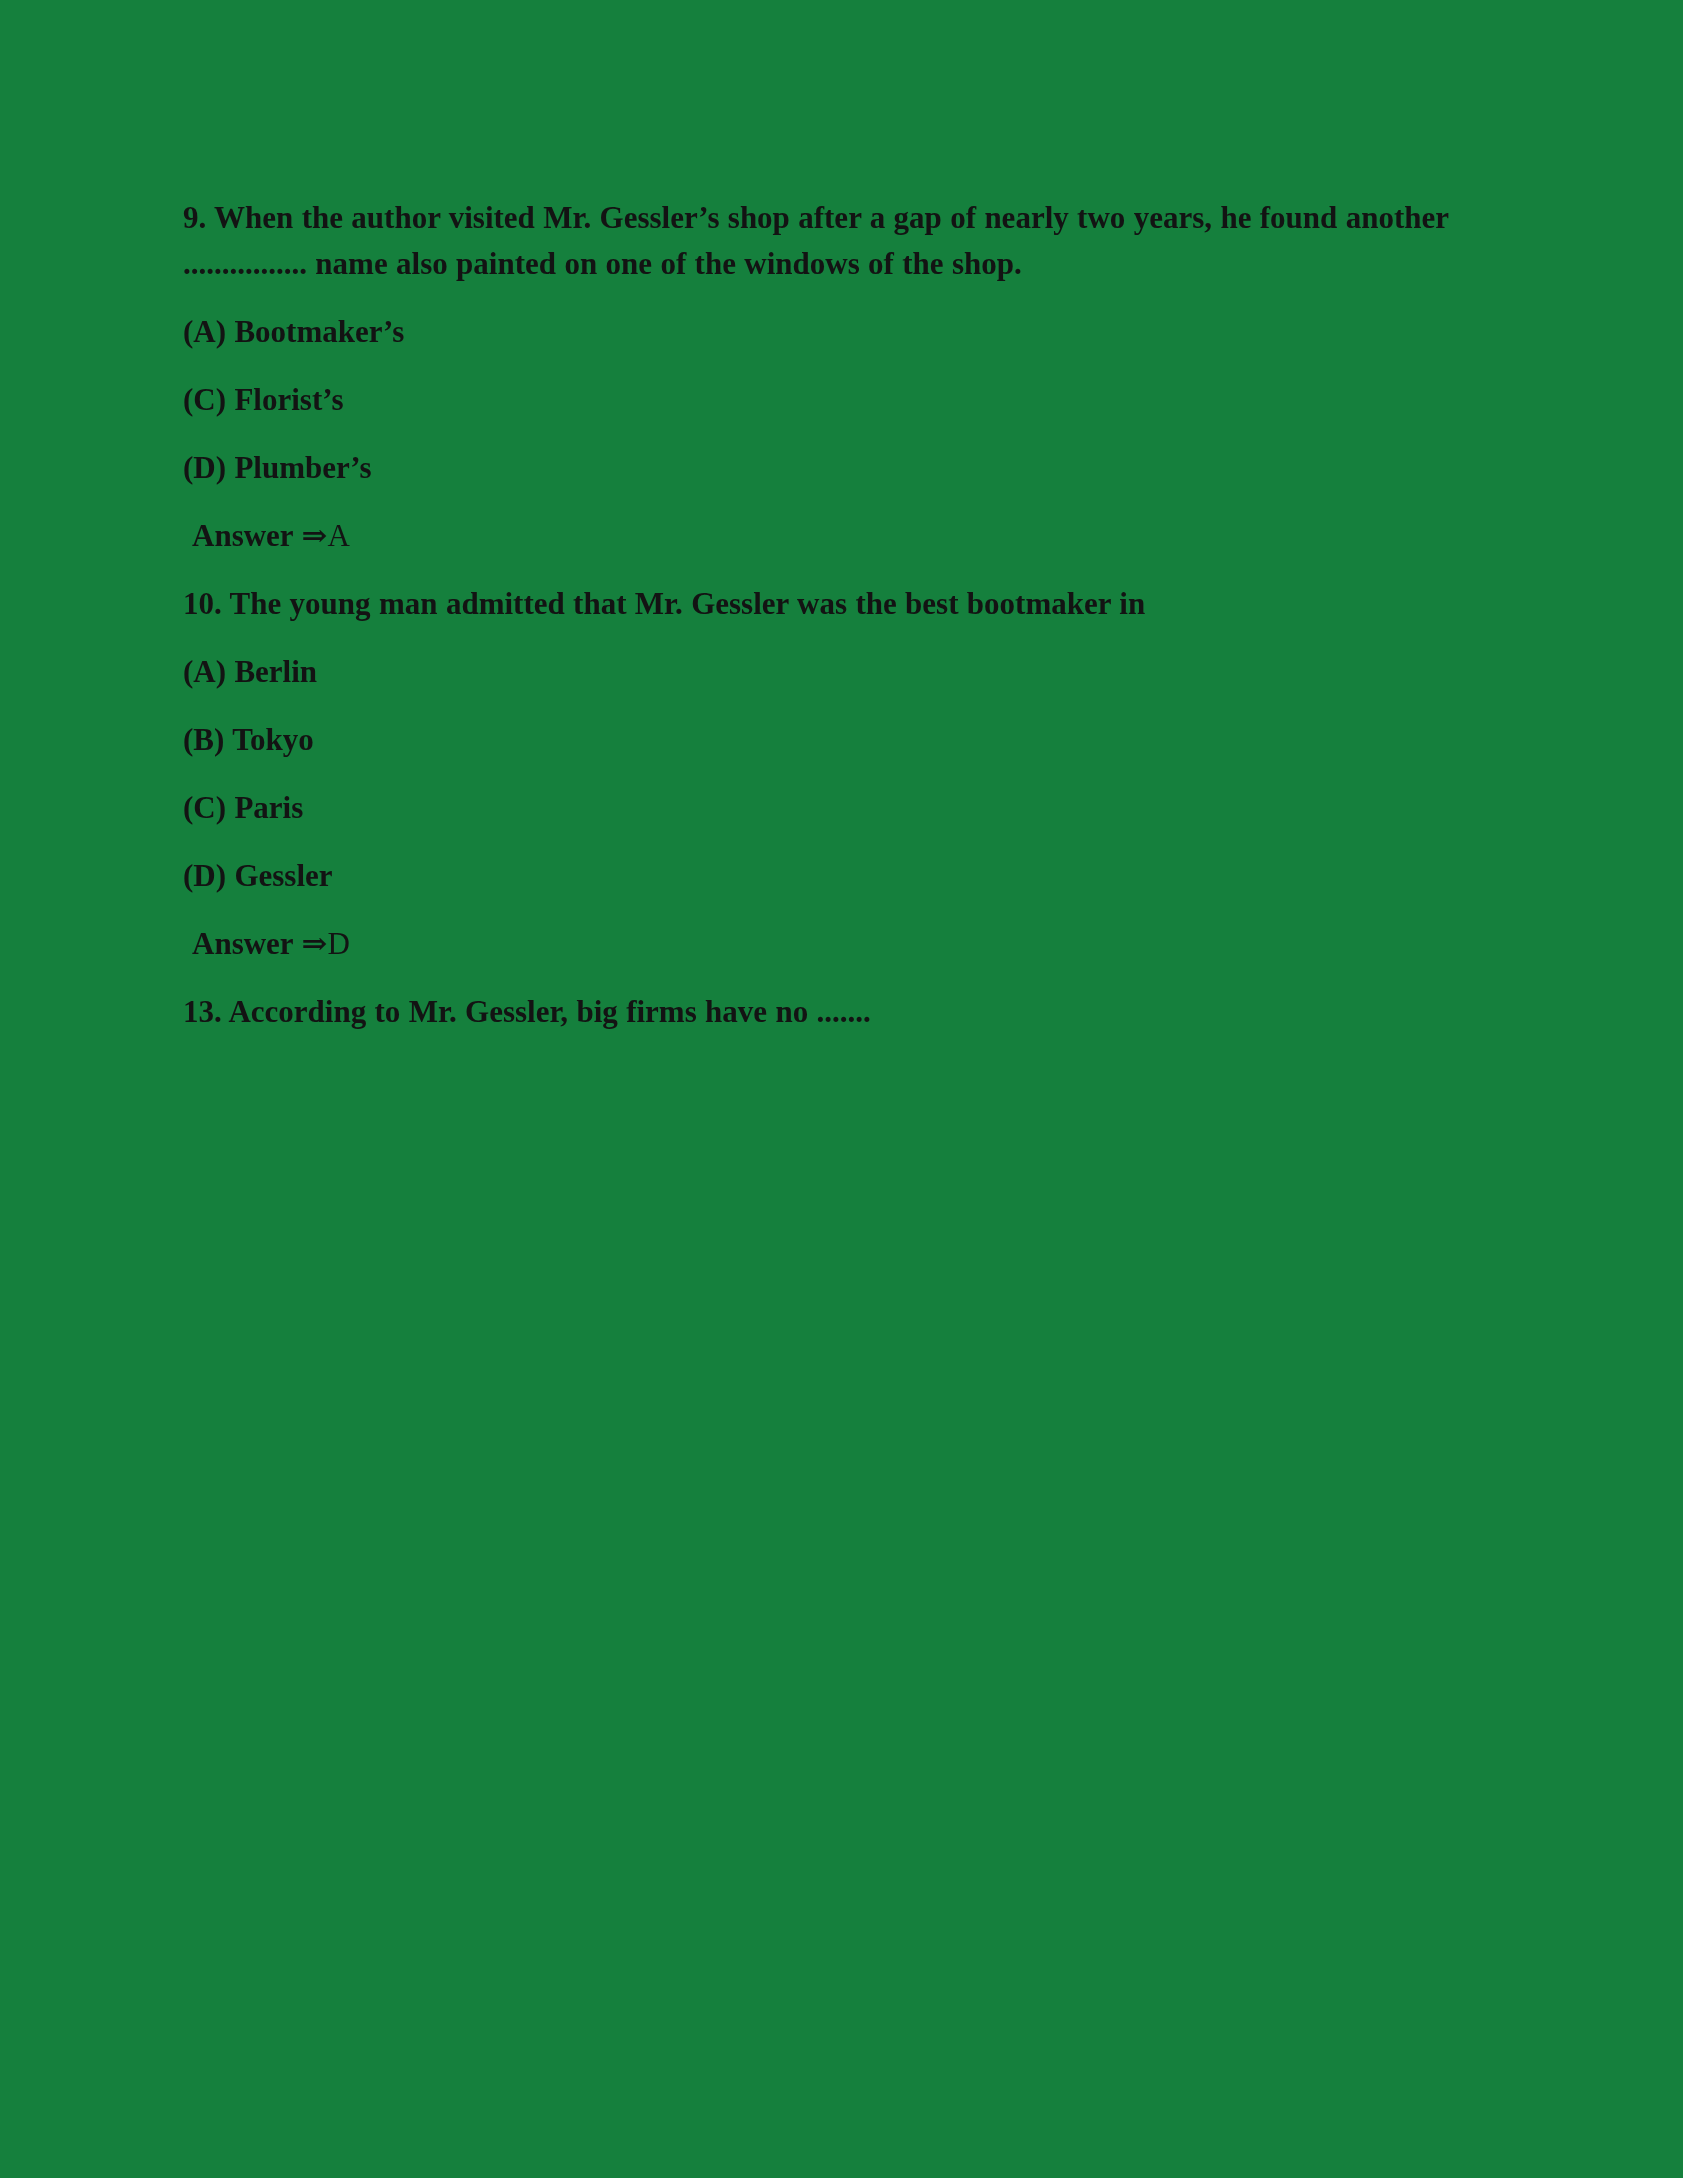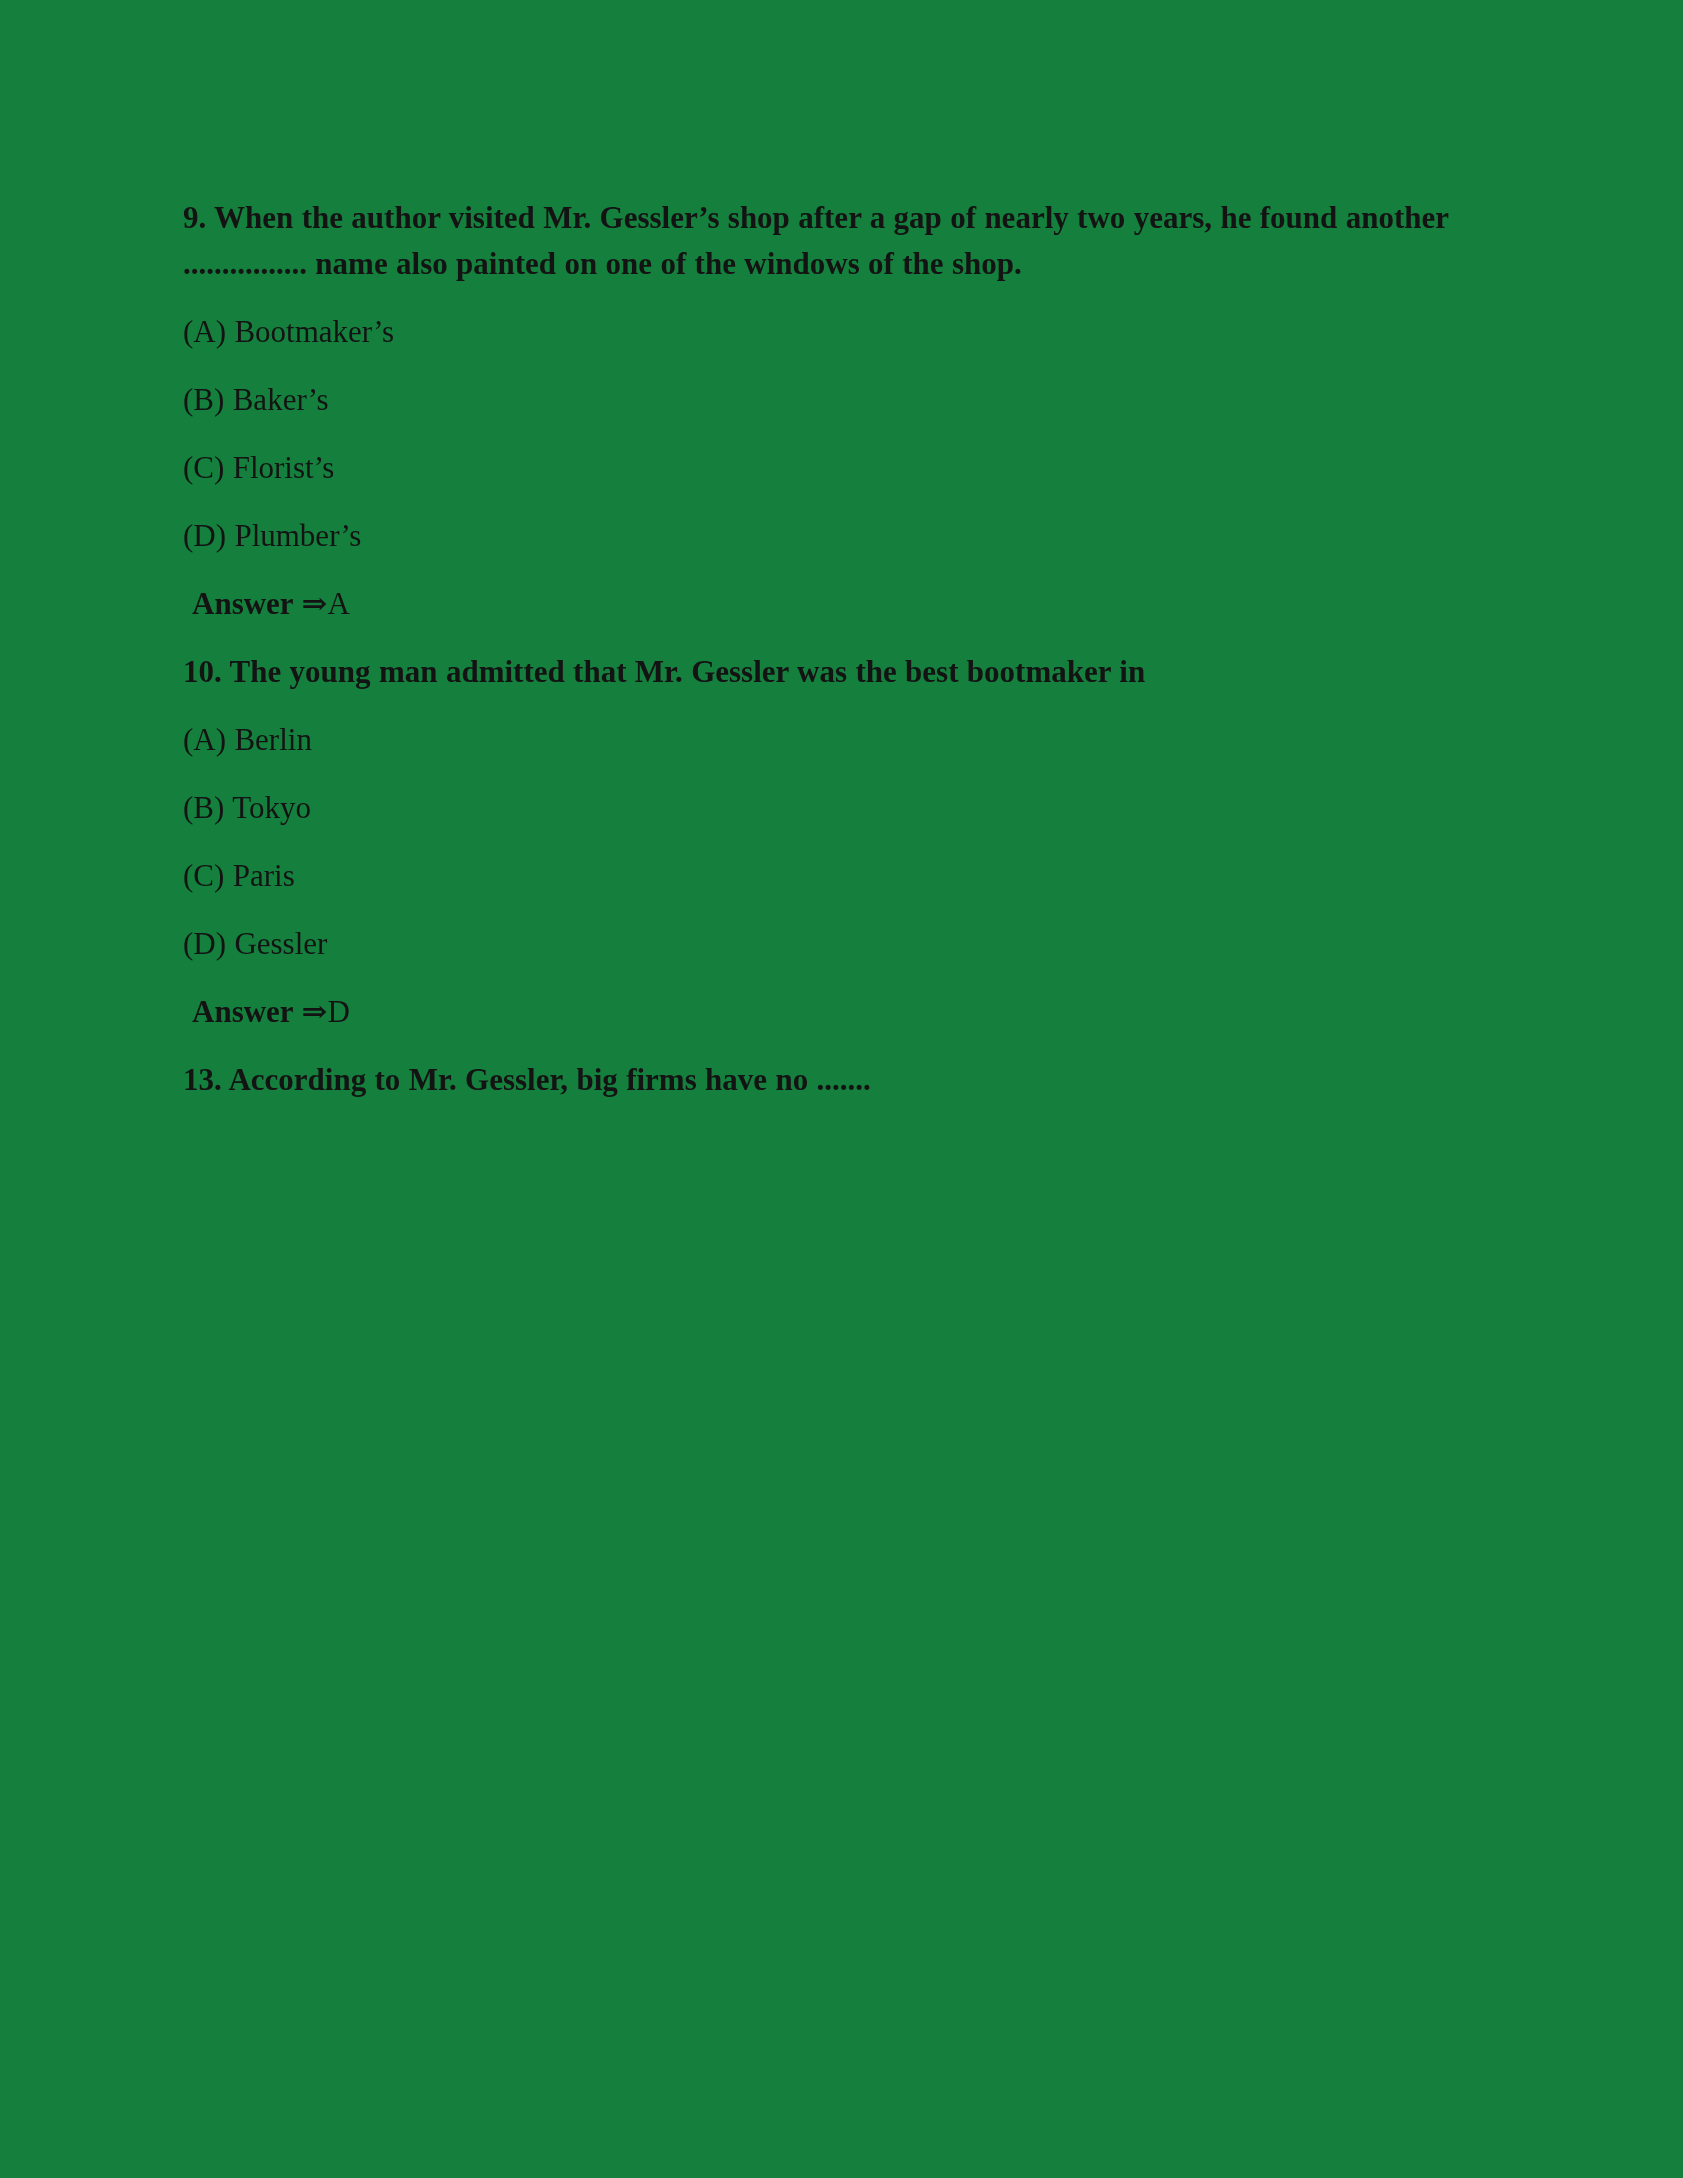--- a/index.html
+++ b/index.html
@@ -33,41 +33,40 @@
     font-size: 31px;
     line-height: 46px;
     margin: 0 0 22px 0;
     padding: 0;
     word-spacing: 0.02em;
   }
   p.question {
     font-weight: 700;
   }
   p.option {
-    font-weight: 400;
+    font-weight: 700;
     margin-top: 20px;
   }
   p.answer {
     padding-left: 9px;
     font-weight: 700;
   }
   .answer-letter {
     font-weight: 400;
   }
 </style>
 </head>
 <body>
 
 <div class="page">
   <div class="content">
 
     <section>
       <p class="question">9. When the author visited Mr. Gessler’s shop after a gap of nearly two years, he found another ................ name also painted on one of the windows of the shop.</p>
       <p class="option">(A) Bootmaker’s</p>
-      <p class="option">(B) Baker’s</p>
       <p class="option">(C) Florist’s</p>
       <p class="option">(D) Plumber’s</p>
       <p class="answer"><span class="answer-label">Answer ⇒</span><span class="answer-letter">A</span></p>
     </section>
 
     <section>
       <p class="question">10. The young man admitted that Mr. Gessler was the best bootmaker in</p>
       <p class="option">(A) Berlin</p>
       <p class="option">(B) Tokyo</p>
       <p class="option">(C) Paris</p>

